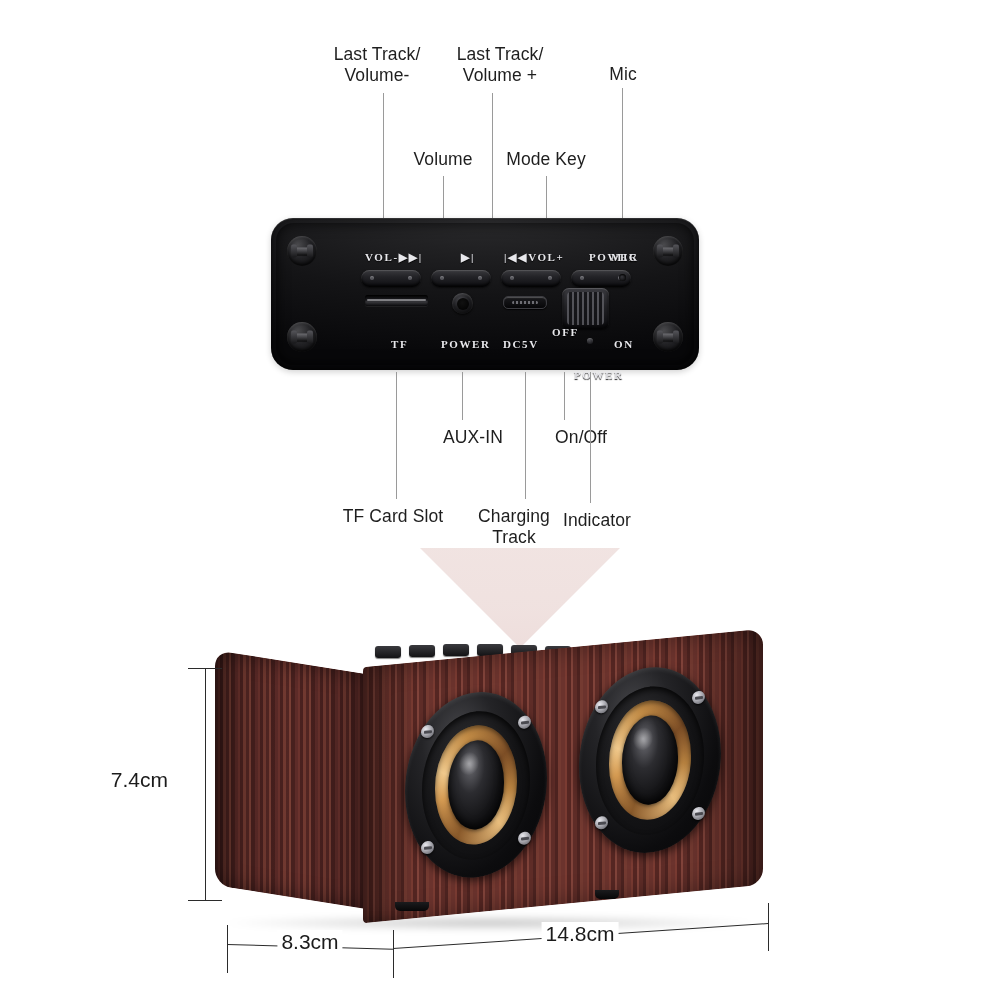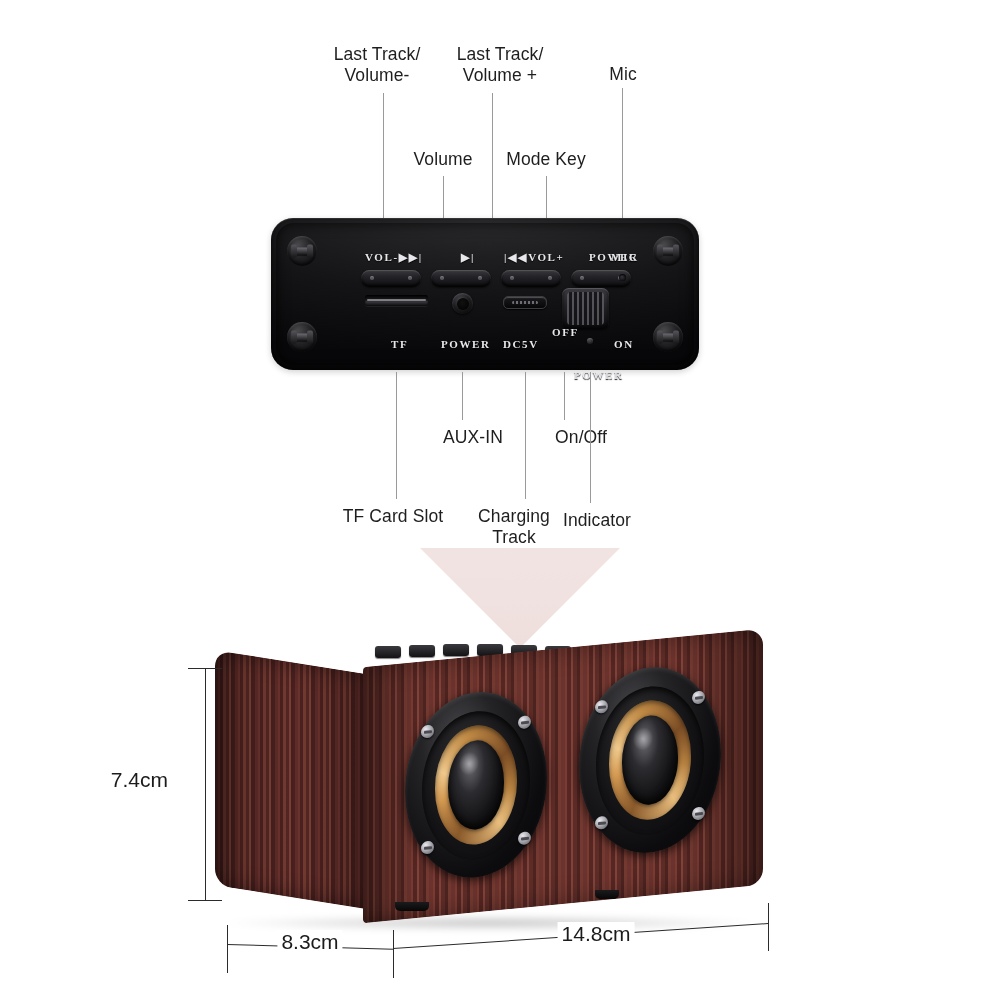--- a/index.html
+++ b/index.html
@@ -379,15 +379,15 @@
   <div class="dimtext" style="left:172px;top:780px;transform:translate(-100%,-50%);">7.4cm</div>
 
   <div class="dimline v" style="left:227px;top:925px;height:48px;"></div>
   <div class="dimline v" style="left:393px;top:930px;height:48px;"></div>
   <div class="dimline h" style="left:227px;top:944px;width:166px;transform:rotate(1.6deg);transform-origin:left center;"></div>
   <div class="dimtext" style="left:310px;top:942px;transform:translate(-50%,-50%);">8.3cm</div>
 
   <div class="dimline v" style="left:393px;top:930px;height:48px;"></div>
   <div class="dimline v" style="left:768px;top:903px;height:48px;"></div>
   <div class="dimline h" style="left:393px;top:948px;width:376px;transform:rotate(-3.8deg);transform-origin:left center;"></div>
-  <div class="dimtext" style="left:596px;top:934px;transform:translate(-50%,-50%);text-align:right;">14.8cm</div>
+  <div class="dimtext" style="left:580px;top:934px;transform:translate(-50%,-50%);text-align:right;">14.8cm</div>
 
 </div>
 
 </body></html>

